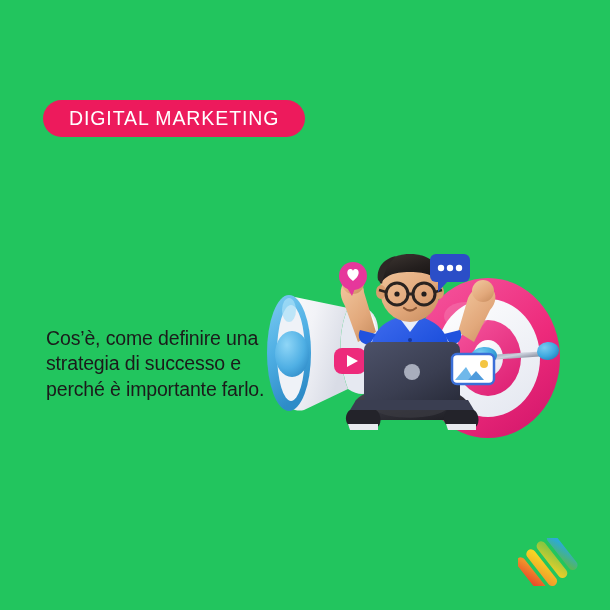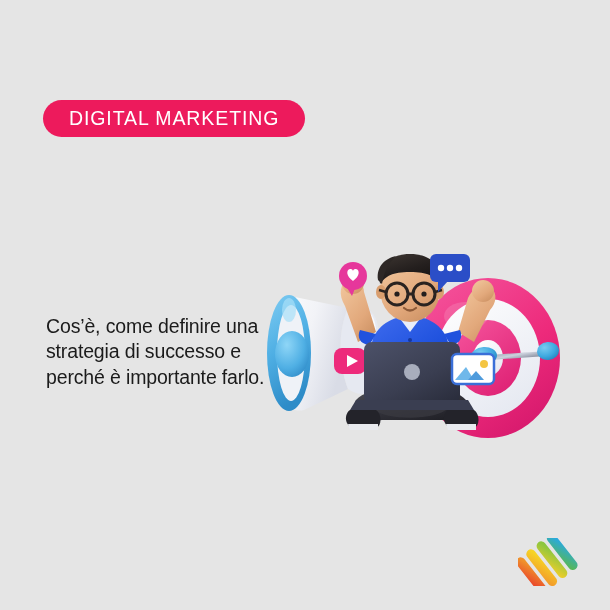--- a/index.html
+++ b/index.html
@@ -10,21 +10,21 @@
     width: 610px;
     height: 610px;
     background: #ffffff;
     font-family: "Liberation Sans", sans-serif;
     overflow: hidden;
     position: relative;
   }
   .slide {
     position: absolute;
     inset: 0;
-    background: #e5e5e5;
+    background: #22c55e;
     padding-left: 41px;
   }
 
   
   .badge {
     position: absolute;
     left: 43px;
     top: 100px;
     height: 37px;
     padding: 0 26px;
@@ -54,21 +54,21 @@
     color: #0d0d0d;
     letter-spacing: -1.6px;
     line-height: 1.05;
     white-space: nowrap;
   }
 
   
   .subcopy {
     position: absolute;
     left: 46px;
-    top: 294px;
+    top: 306px;
     width: 225px;
     font-size: 19.5px;
     font-weight: 400;
     color: #1b1b1b;
     line-height: 1.33;
     letter-spacing: -0.15px;
   }
 
   
   .illus {

